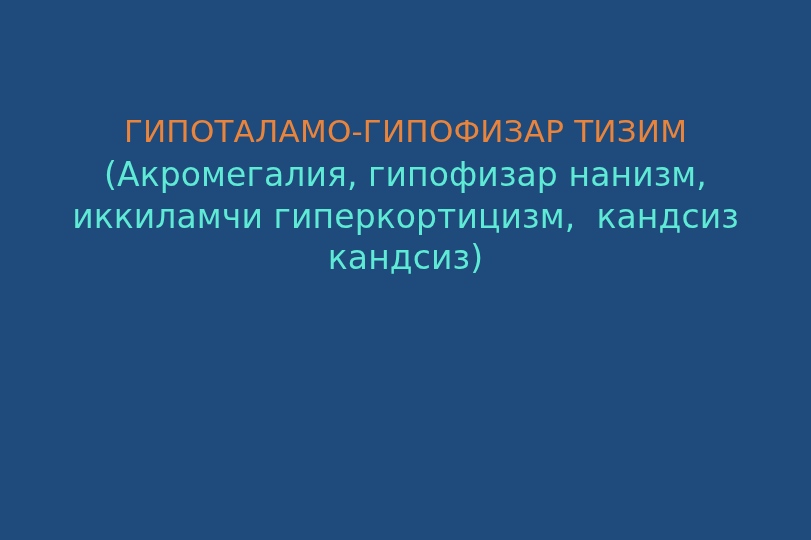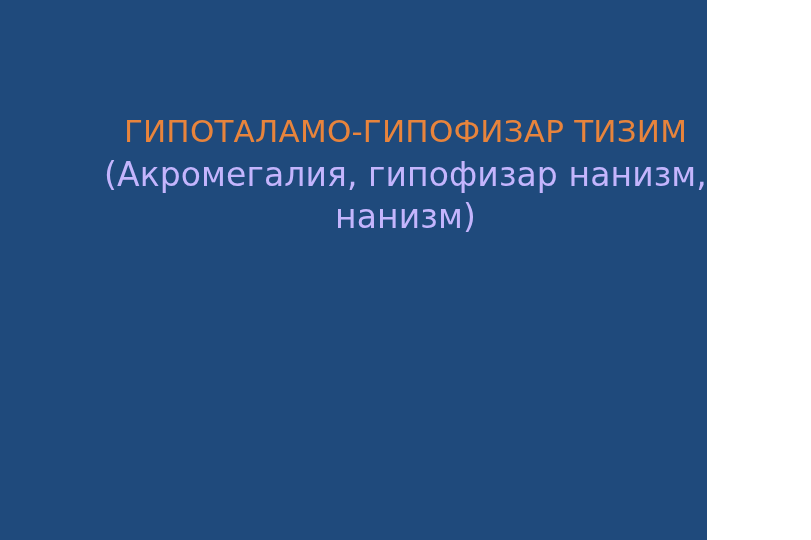--- a/index.html
+++ b/index.html
@@ -7,21 +7,21 @@
     padding: 0;
   }
   body {
     width: 811px;
     height: 540px;
     overflow: hidden;
     font-family: "DejaVu Sans", sans-serif;
   }
   #slide {
     position: relative;
-    width: 707px;
+    width: 811px;
     height: 540px;
     background: #1f4a7c;
     box-sizing: border-box;
     overflow: hidden;
   }
   #content-block {
     position: absolute;
     left: 0;
     top: 112px;
     width: 811px;
@@ -29,21 +29,21 @@
   }
   .title-line {
     color: #e8843c;
     font-size: 31px;
     line-height: 38px;
     font-weight: 400;
     letter-spacing: 0.2px;
     white-space: pre;
   }
   .subtitle-line {
-    color: #c4b5fd;
+    color: #5eead4;
     font-size: 33px;
     line-height: 41.5px;
     font-weight: 400;
     letter-spacing: 0.1px;
     white-space: pre;
   }
   #subtitle-block {
     margin-top: 4px;
   }
 </style>
@@ -53,18 +53,19 @@
 <div id="slide">
 
   <div id="content-block">
 
     <div>
       <div class="title-line">ГИПОТАЛАМО-ГИПОФИЗАР ТИЗИМ</div>
     </div>
 
     <div id="subtitle-block">
       <div class="subtitle-line">(Акромегалия, гипофизар нанизм,</div>
-      <div class="subtitle-line">нанизм)</div>
+      <div class="subtitle-line">иккиламчи гиперкортицизм,  кандсиз</div>
+      <div class="subtitle-line">кандсиз)</div>
     </div>
 
   </div>
 
 </div>
 
 </body></html>

